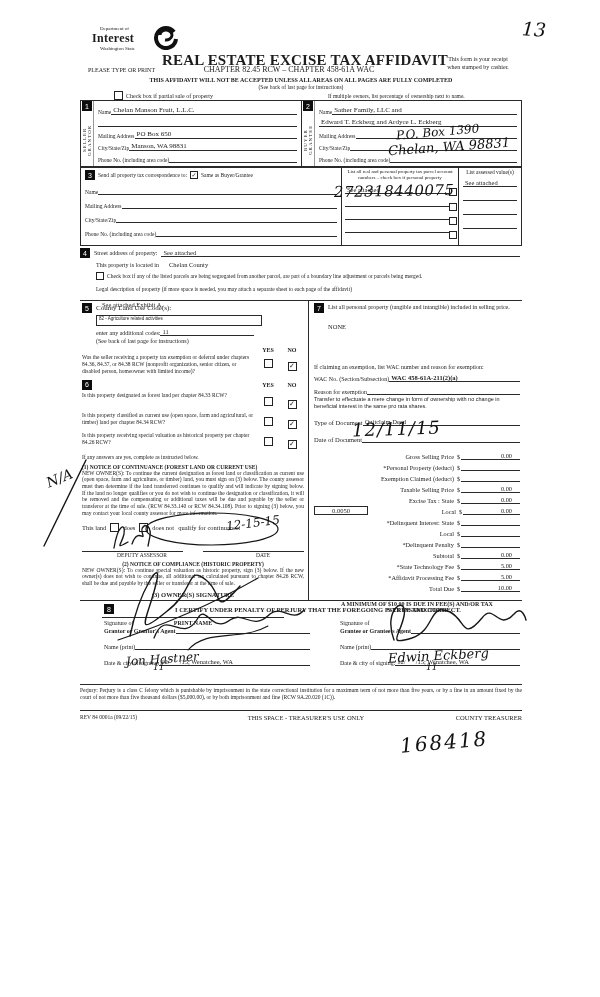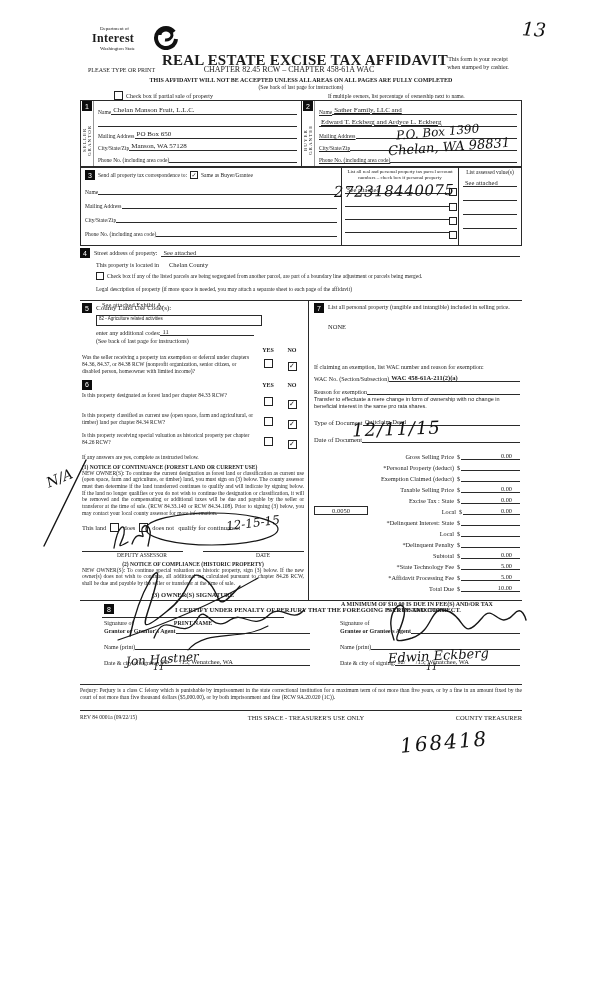--- a/index.html
+++ b/index.html
@@ -79,35 +79,35 @@
             </div>
         <div class="row" style="height:12px;">
               <span class="uline t7"></span>
             </div>
         <div class="row" style="height:12px;">
               <span class="lbl t55">Mailing Address</span>
               <span class="uline t7">PO Box 650</span>
             </div>
         <div class="row" style="height:12px;">
               <span class="lbl t55">City/State/Zip</span>
-              <span class="uline t7">Manson, WA 57128</span>
+              <span class="uline t7">Manson, WA 98831</span>
             </div>
         <div class="row" style="height:12px;">
               <span class="lbl t55">Phone No. (including area code)</span>
               <span class="uline t7"></span>
             </div>
       </div>
     </div>
 
     <div style="width:219px;display:flex;">
       <div style="width:12px;display:flex;flex-direction:column;align-items:center;border-right:0.5px solid #999;">
         <span class="numbox">2</span>
         <span class="vlabel" style="margin-top:2px;"><span>BUYER</span> <span>GRANTEE</span></span>
       </div>
-      <div style="flex:1;padding:2px 4px;text-decoration:underline;">
+      <div style="flex:1;padding:2px 4px;">
         <div class="row" style="height:12px;">
               <span class="lbl t55">Name</span>
               <span class="uline t7">Sather Family, LLC and</span>
             </div>
         <div class="row" style="height:12px;">
               <span class="uline t7">Edward T. Eckberg and Ardyce L. Eckberg</span>
             </div>
         <div class="row" style="height:12px;">
               <span class="lbl t55">Mailing Address</span>
               <span class="uline t7"></span>

